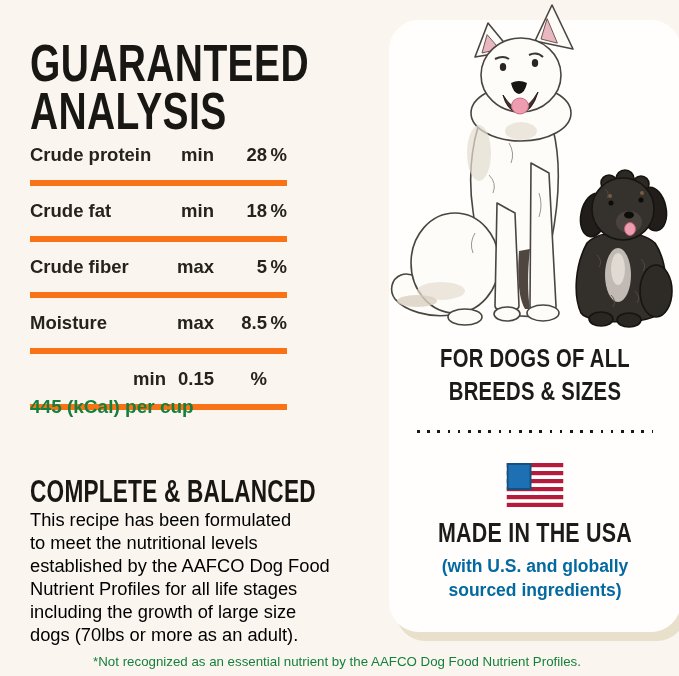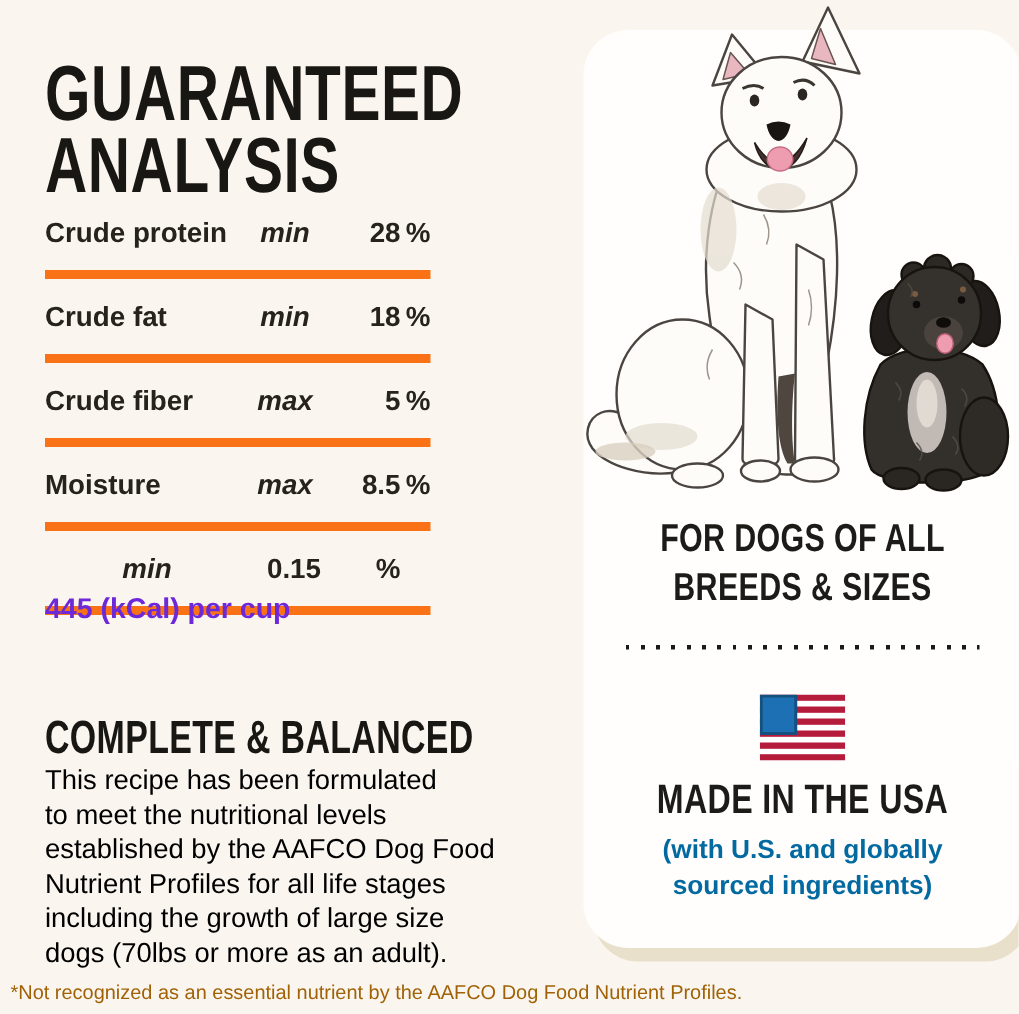--- a/index.html
+++ b/index.html
@@ -21,41 +21,41 @@
     transform:scaleX(.75);transform-origin:left top;
     white-space:pre-line;color:#191714;
   }
   .ga-table{position:absolute;left:30px;top:130px;width:257px;}
   .ga-row{
     display:grid;grid-template-columns:136px 48px 53px 20px;
     align-items:center;height:50px;
     border-bottom:6px solid #f97316;
     font-size:18.5px;font-weight:600;color:#26231f;
   }
-  .ga-row .q{text-align:center;font-style:italic;}
+  .ga-row .q{text-align:right;}
   .ga-row .v{text-align:right;}
   .ga-row .u{text-align:right;}
   .ga-cal{
     position:absolute;left:30px;top:396px;
-    font-size:19px;font-weight:600;color:#6d28d9;
+    font-size:19px;font-weight:600;color:#15803d;
   }
   .cb-title{
     position:absolute;left:30px;top:448px;
     font-size:31px;font-weight:800;letter-spacing:.3px;
     transform:scaleX(.73);transform-origin:left top;
     color:#191714;white-space:nowrap;
   }
   .cb-body{
     position:absolute;left:30px;top:491px;width:300px;
     font-size:18.3px;line-height:22.9px;font-weight:400;
     color:#000000;white-space:pre-line;
   }
   .footnote{
     position:absolute;left:7px;top:654px;width:660px;
-    font-size:13.3px;color:#a16207;
+    font-size:13.3px;color:#15803d;text-align:center;
   }
 
   
   .card{
     position:absolute;left:389px;top:20px;width:292px;height:612px;
     background:#fffefc;border-radius:30px;
     box-shadow:6px 10px 0 -1px #e9e0cb;
   }
   .dogs{position:absolute;left:0;top:-17px;width:292px;height:330px;}
   .card-headline{

